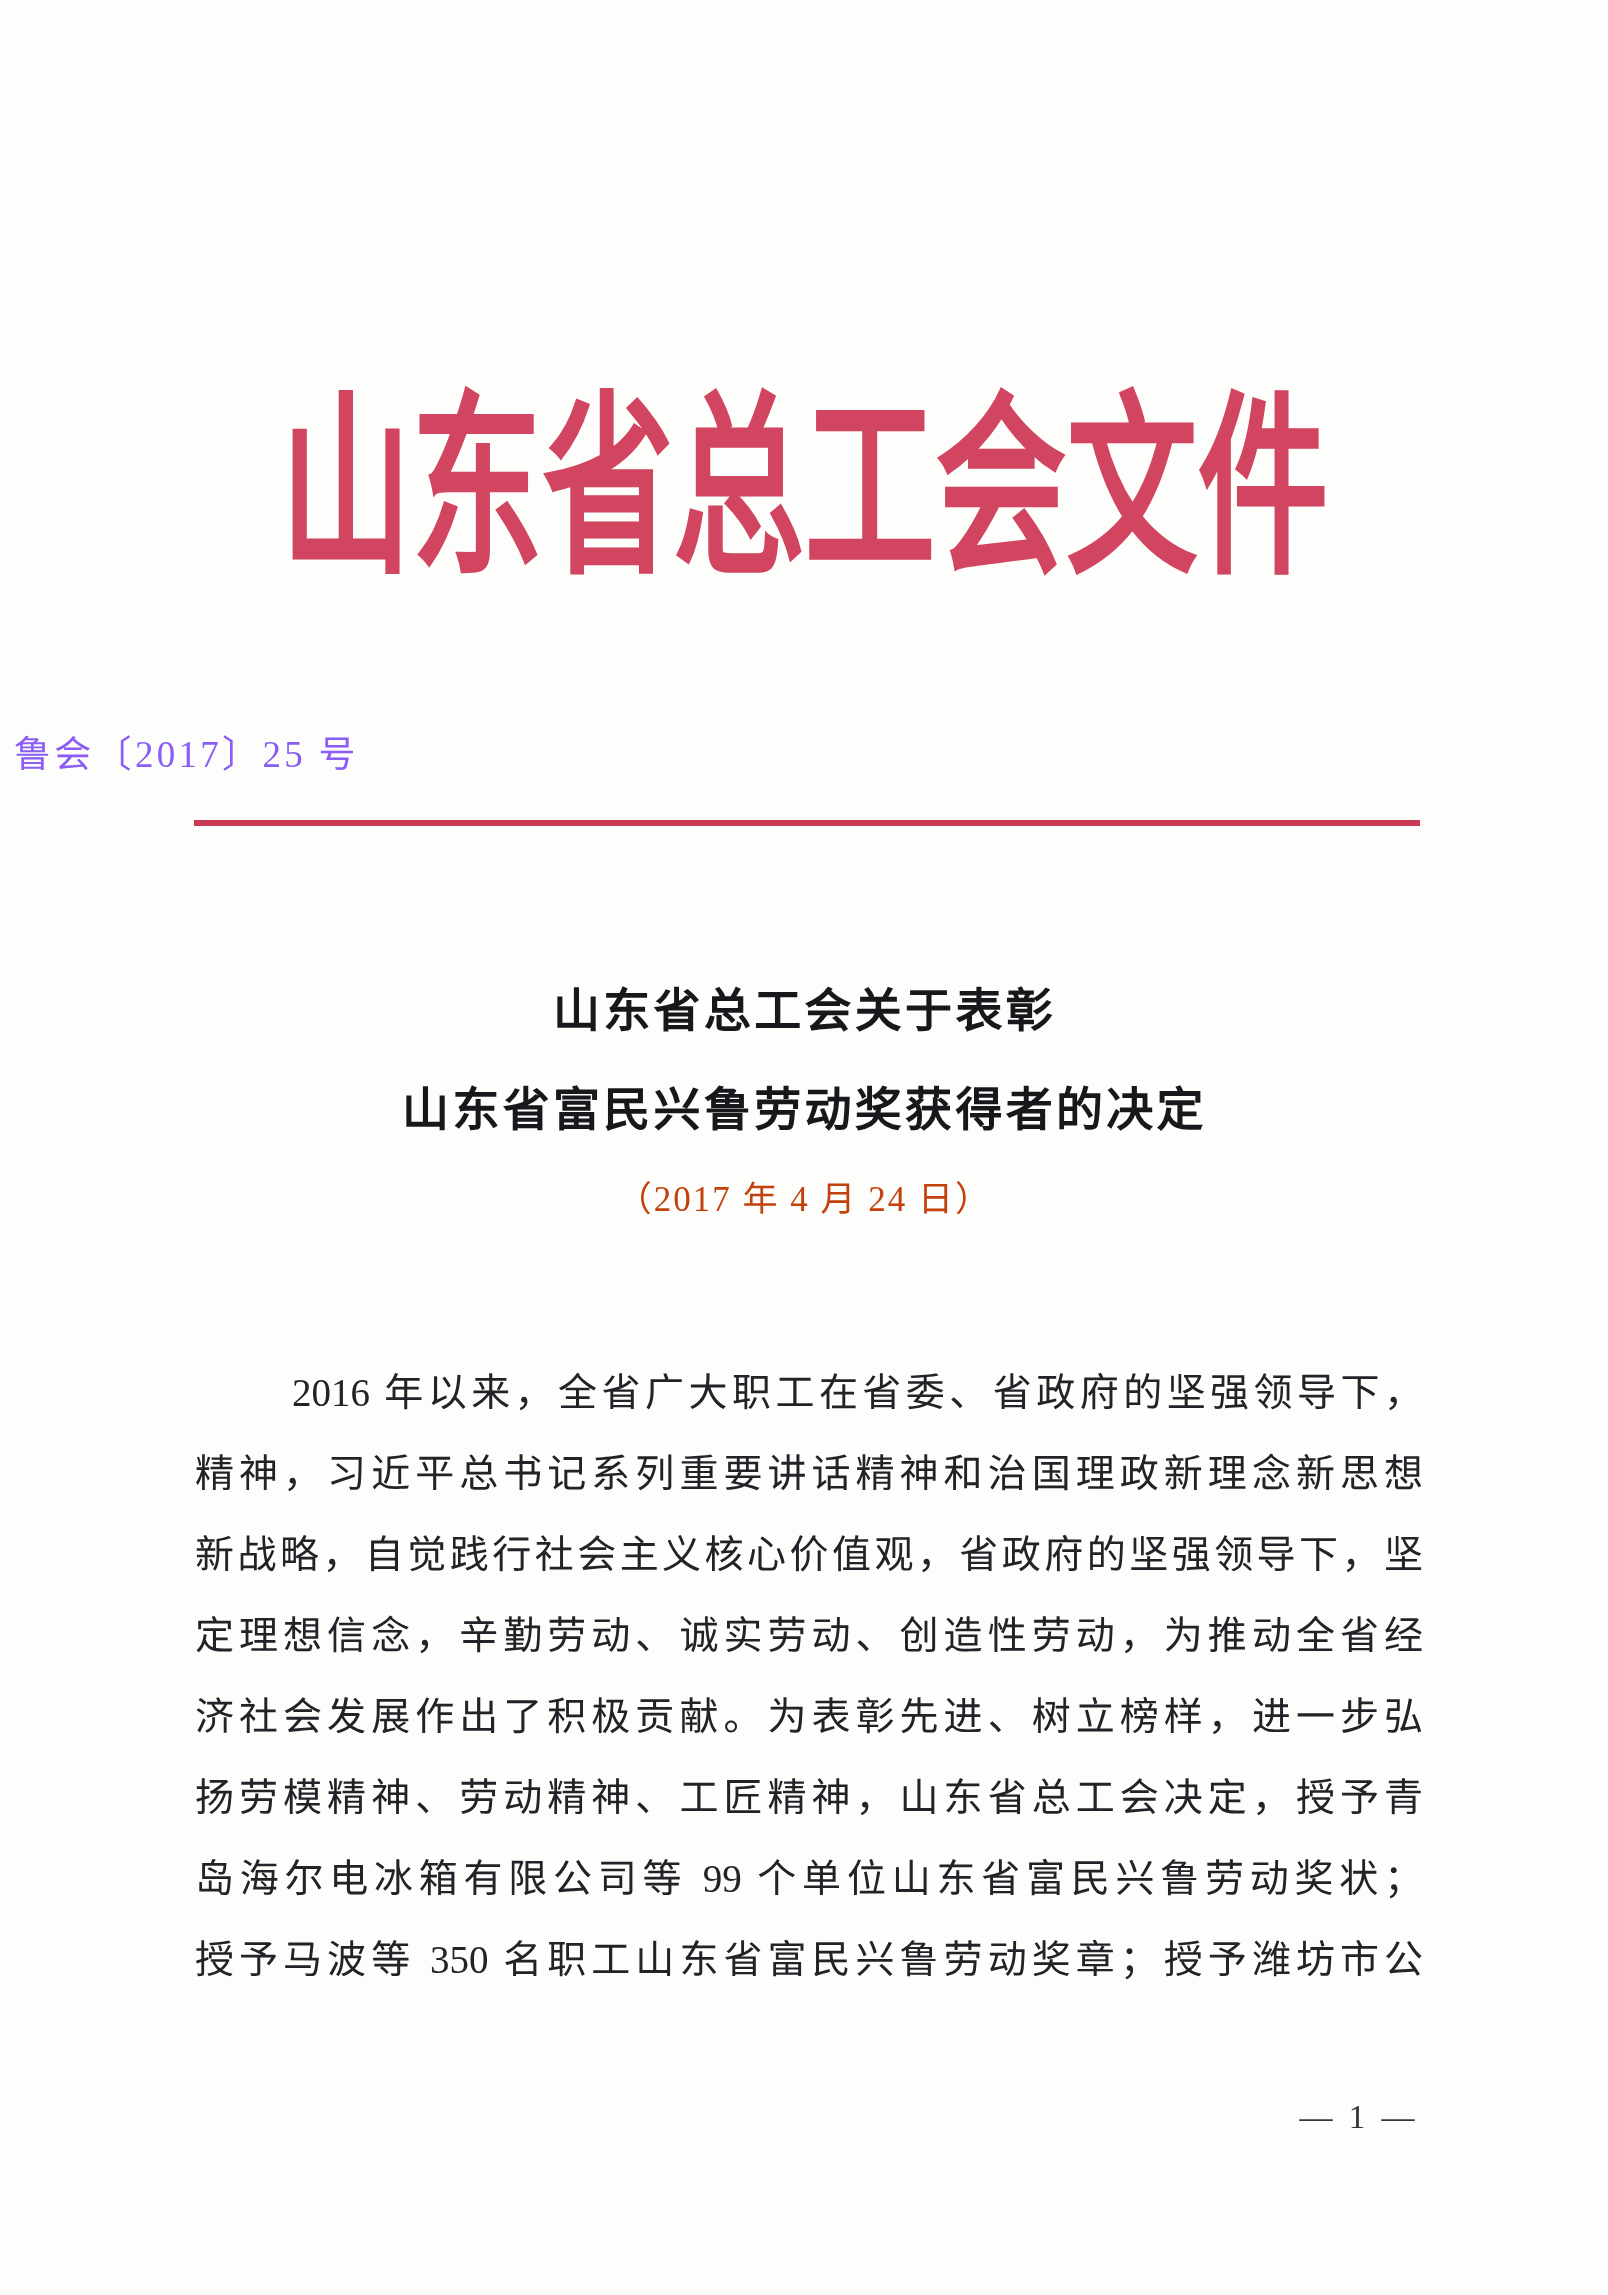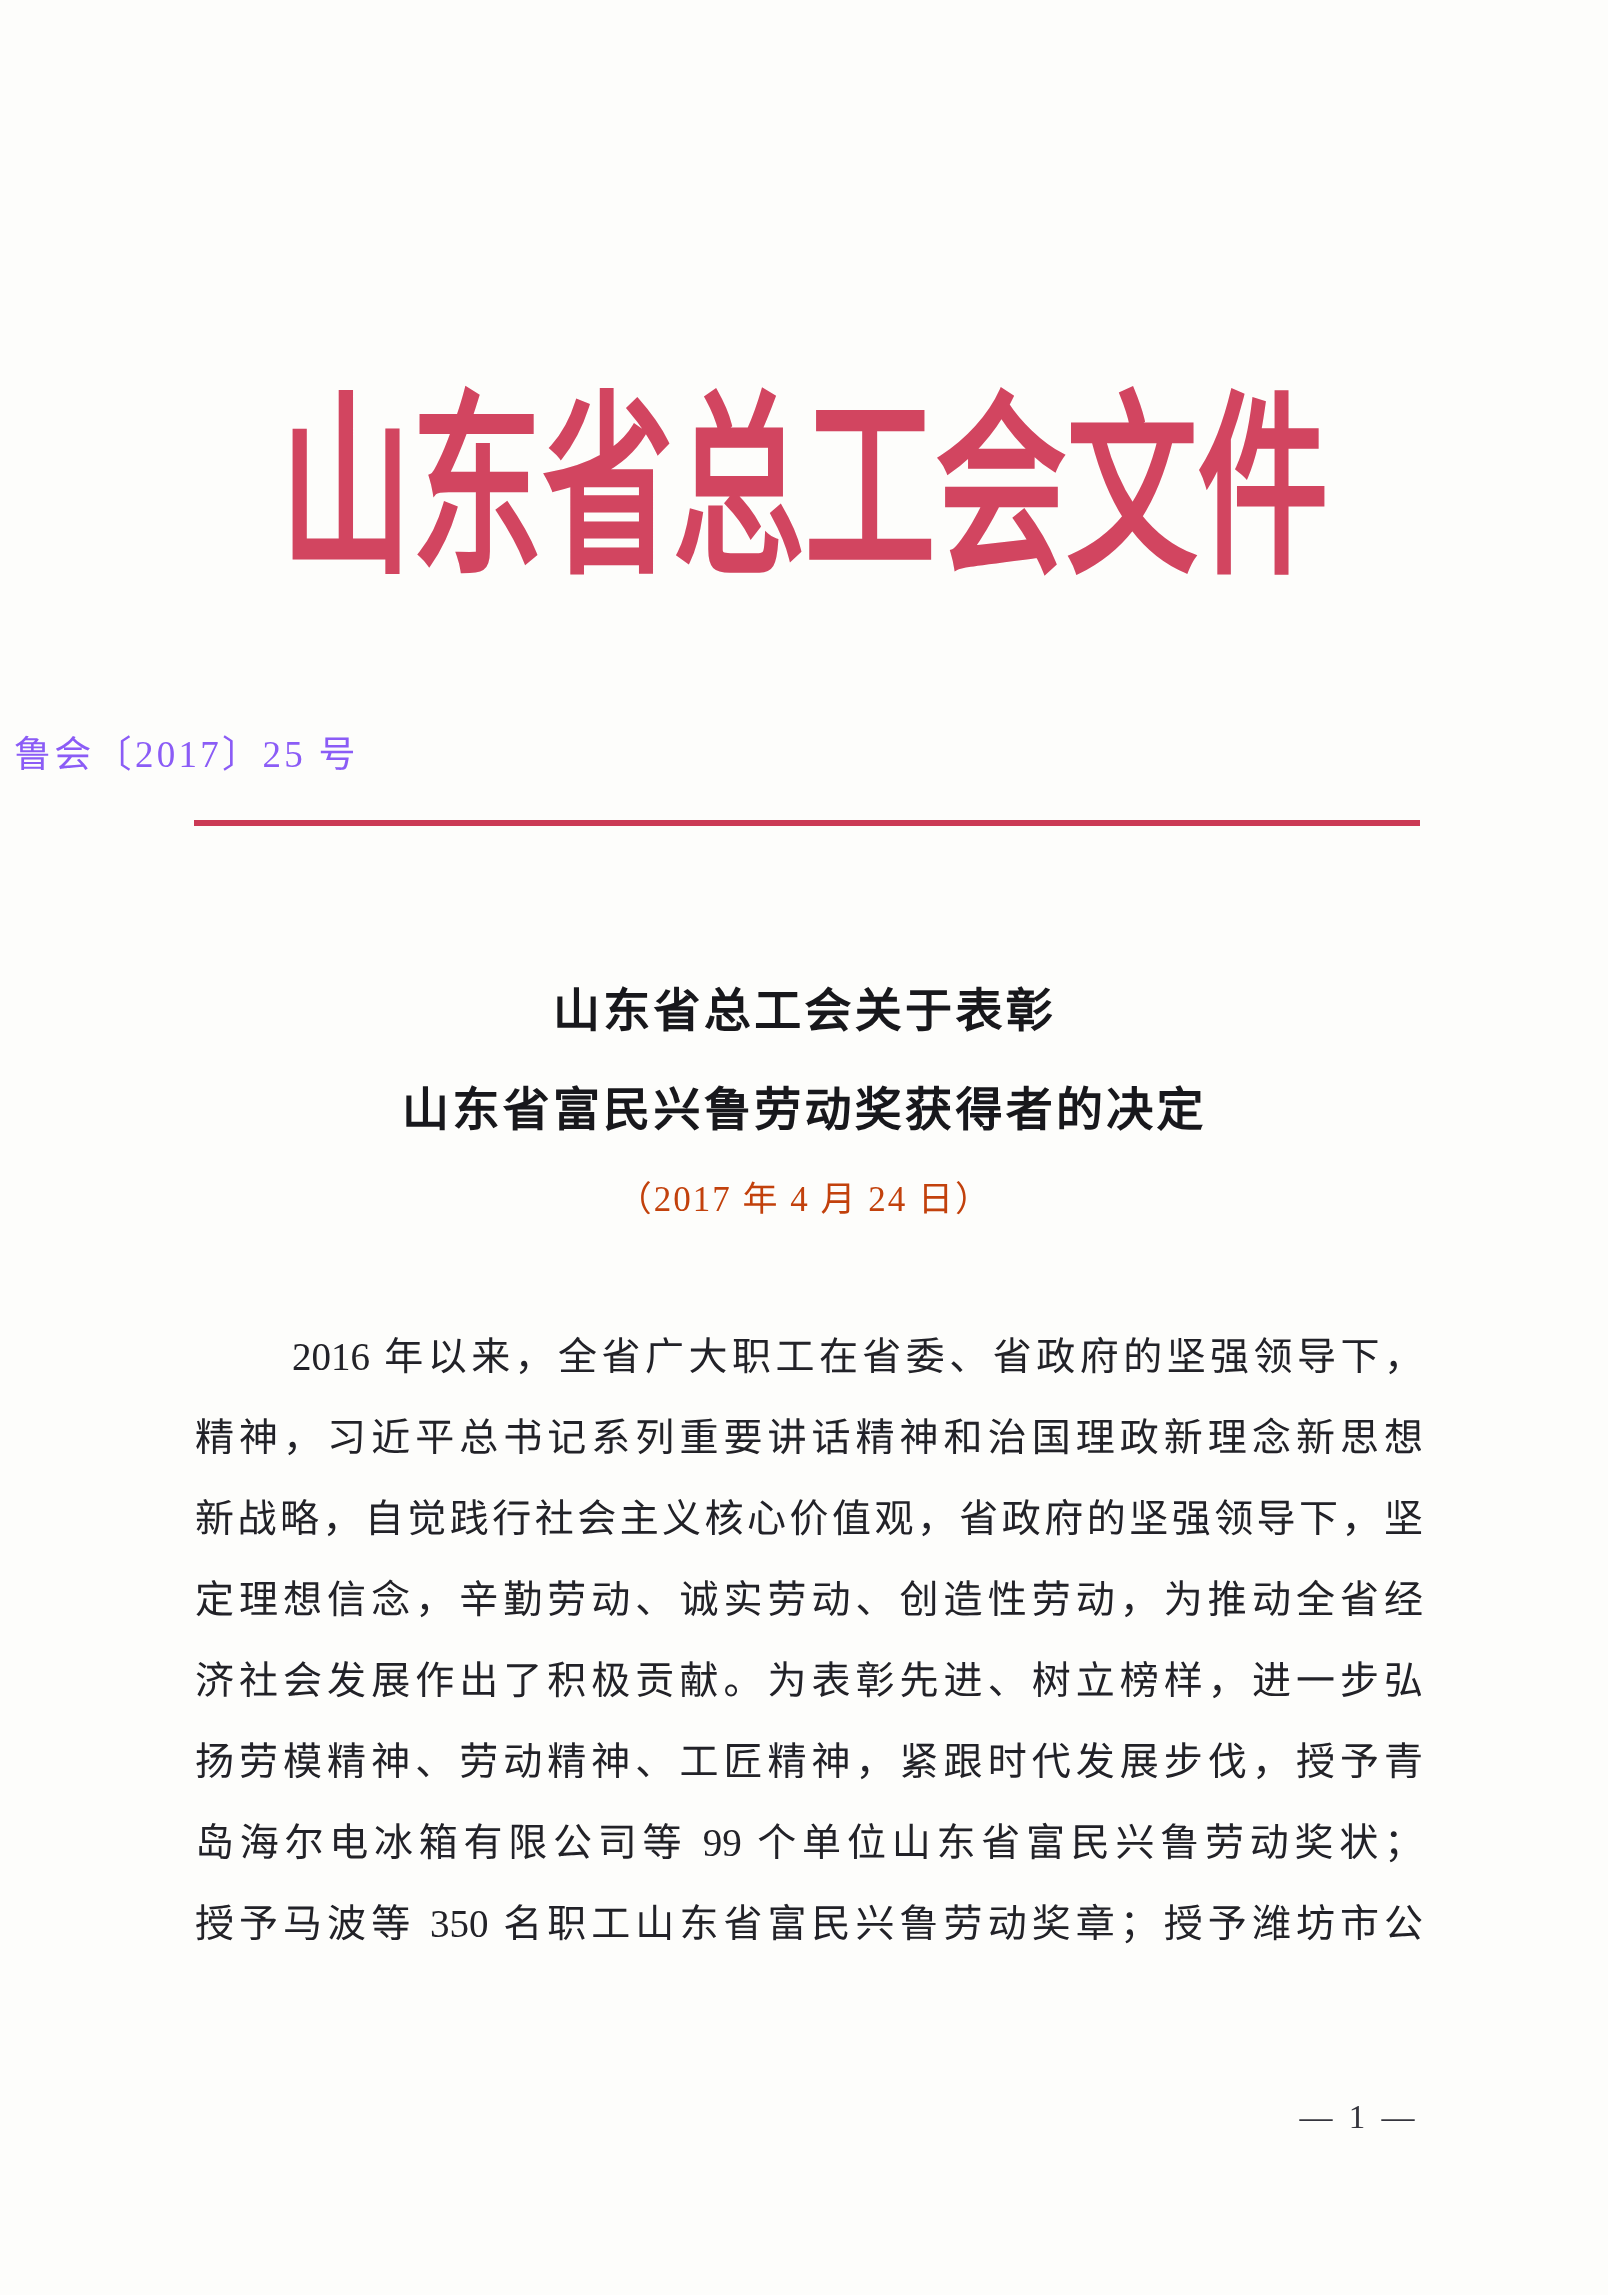--- a/index.html
+++ b/index.html
@@ -89,21 +89,21 @@
     text-align: center;
     font-size: 35px;
     line-height: 41px;
     letter-spacing: 2px;
     color: #c2410c;
   }
 
   
   .body-block {
     position: absolute;
-    top: 1316px;
+    top: 1352px;
     left: 195px;
     width: 1228px;
     font-size: 39px;
     color: #222228;
   }
   .body-line {
     height: 81px;
     line-height: 81px;
     text-align: justify;
     text-align-last: justify;
@@ -147,21 +147,21 @@
   </div>
 
   <div class="date-line">（2017 年 4 月 24 日）</div>
 
   <div class="body-block">
     <div class="body-line indent">2016 年以来，全省广大职工在省委、省政府的坚强领导下，</div>
     <div class="body-line">精神，习近平总书记系列重要讲话精神和治国理政新理念新思想</div>
     <div class="body-line">新战略，自觉践行社会主义核心价值观，省政府的坚强领导下，坚</div>
     <div class="body-line">定理想信念，辛勤劳动、诚实劳动、创造性劳动，为推动全省经</div>
     <div class="body-line">济社会发展作出了积极贡献。为表彰先进、树立榜样，进一步弘</div>
-    <div class="body-line">扬劳模精神、劳动精神、工匠精神，紧跟时代发展步伐，授予青</div>
+    <div class="body-line">扬劳模精神、劳动精神、工匠精神，山东省总工会决定，授予青</div>
     <div class="body-line">岛海尔电冰箱有限公司等 99 个单位山东省富民兴鲁劳动奖状；</div>
     <div class="body-line">授予马波等 350 名职工山东省富民兴鲁劳动奖章；授予潍坊市公</div>
   </div>
 
   <div class="page-number">— 1 —</div>
 
 </div>
 
 
 </body></html>

